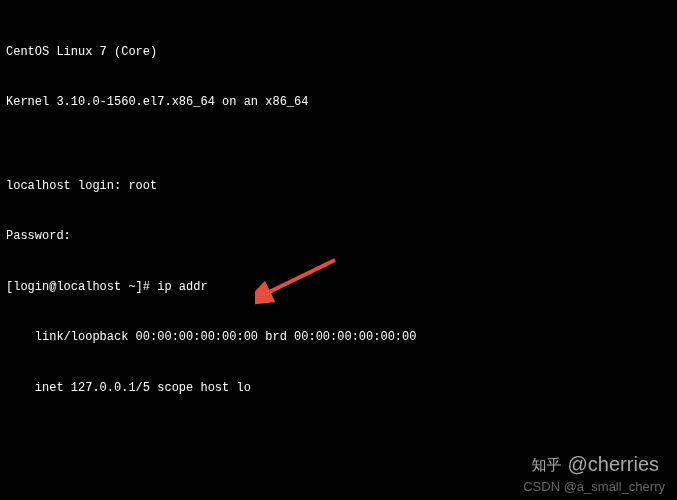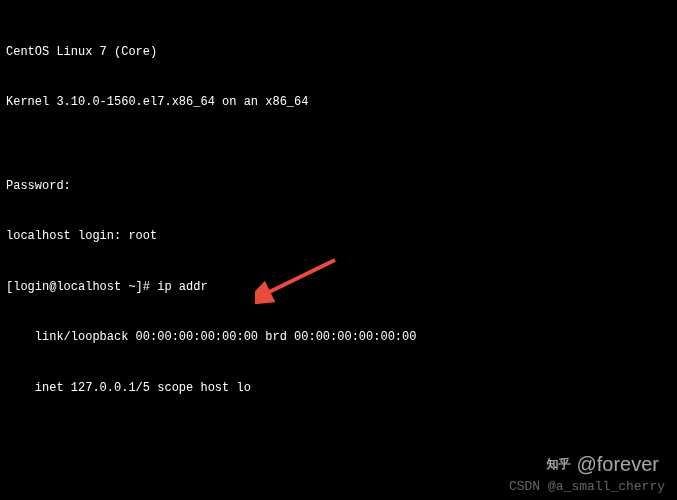--- a/index.html
+++ b/index.html
@@ -37,41 +37,41 @@
       bottom: 22px;
       color: rgba(255,255,255,0.65);
       font-family: Arial, sans-serif;
       font-size: 20px;
       display: flex;
       align-items: center;
       gap: 6px;
     }
     .zhihu-logo {
       font-family: "SimHei", sans-serif;
-      font-weight: bold;
-      font-size: 12px;
+      font-weight: normal;
+      font-size: 15px;
     }
     .watermark-csdn {
       position: absolute;
       right: 12px;
       bottom: 4px;
       color: rgba(200,200,200,0.5);
-      font-family: Liberation Mono, monospace;
+      font-family: Liberation Sans, sans-serif;
       font-size: 13px;
     }
   </style>
 </head>
 <body>
 
 <div class="terminal">
   <span class="line">CentOS Linux 7 (Core)</span>
   <span class="line">Kernel 3.10.0-1560.el7.x86_64 on an x86_64</span>
   <span class="line"></span>
+  <span class="line">localhost login: root</span>
   <span class="line">Password:</span>
-  <span class="line">localhost login: root</span>
   <span class="line">[login@localhost ~]# ip addr</span>
   <span class="line">    link/loopback 00:00:00:00:00:00 brd 00:00:00:00:00:00</span>
   <span class="line">    inet 127.0.0.1/5 scope host lo</span>
   
   
   
   
   
   
   
@@ -84,16 +84,16 @@
   <defs>
     <marker id="arrowhead" markerWidth="10" markerHeight="10" refX="2" refY="3" orient="auto">
       <polygon points="0 0, 8 3, 0 6" fill="#e74c3c"></polygon>
     </marker>
   </defs>
   <line x1="80" y1="10" x2="8" y2="45" stroke="#e74c3c" stroke-width="4" marker-end="url(#arrowhead)"></line>
 </svg>
 
 <div class="watermark-zhihu">
   <span class="zhihu-logo">知乎</span>
-  <span>@forever</span>
+  <span>@cherries</span>
 </div>
 
 <div class="watermark-csdn">CSDN @a_small_cherry</div>
 
 </body></html>

